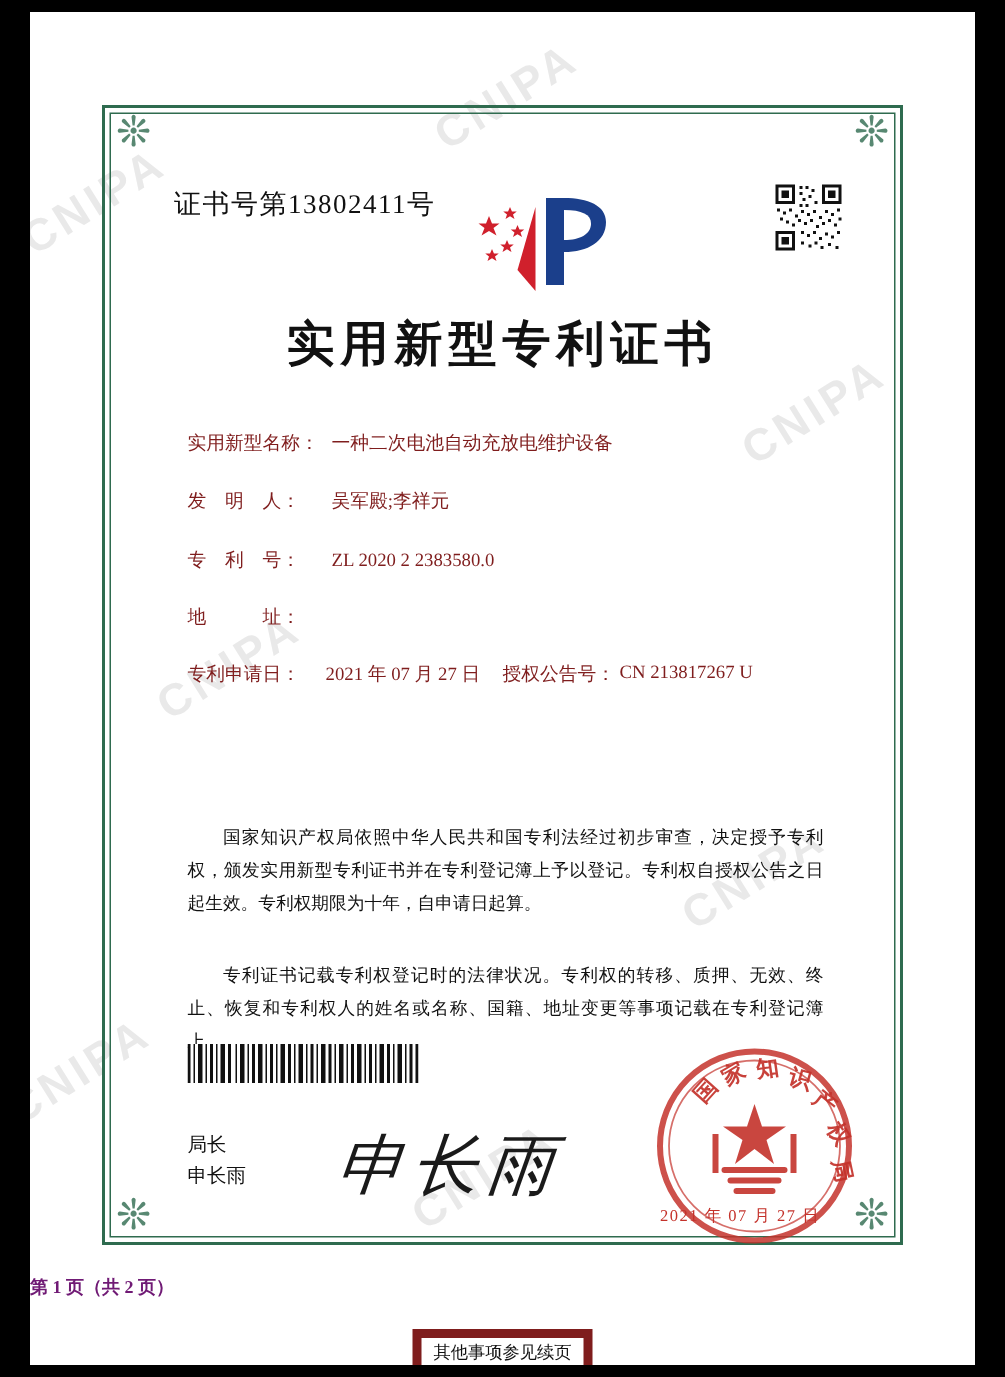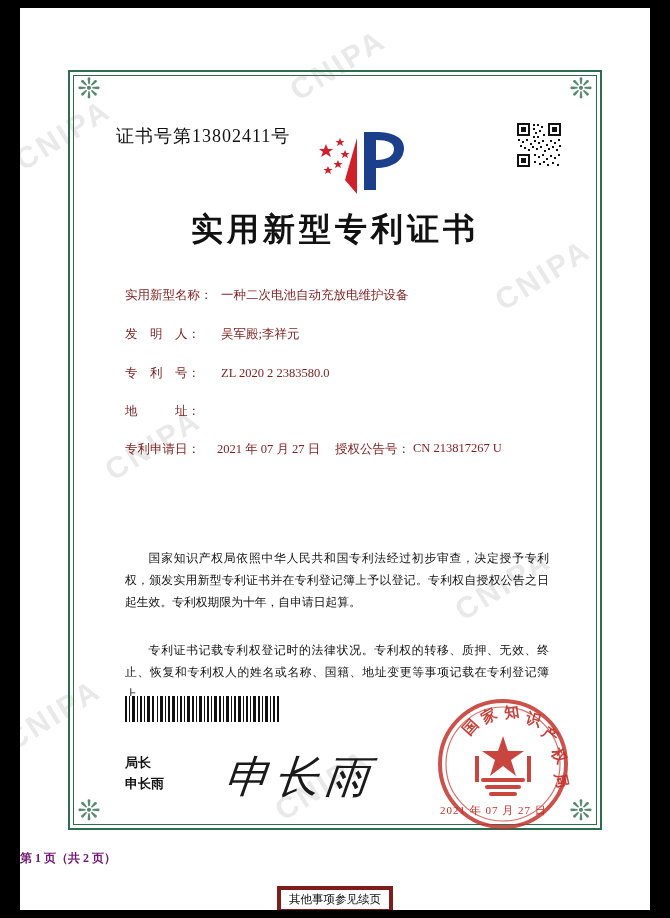--- a/index.html
+++ b/index.html
@@ -143,21 +143,20 @@
     left:415px;top:688px;
     width:136px;height:136px;
   }
 
   .sign-labels{
     position:absolute;
     left:105px;top:745px;
     font-size:13px;
     line-height:1.6;
     color:#111;
-    font-weight:bold;
   }
   .signature{
     position:absolute;
     left:205px;top:740px;
     font-size:44px;
     color:#1a1a1a;
     font-family:"Liberation Serif", serif;
     font-style:italic;
     letter-spacing:6px;
     transform:skewX(-6deg);
@@ -178,21 +177,21 @@
     color:#701a75;
     font-weight:bold;
   }
   .footnote{
     position:absolute;
     left:0;right:0;top:878px;
     text-align:center;
   }
   .footnote span{
     display:inline-block;
-    border:4px solid #7f1d1d;
+    border:6px solid #7f1d1d;
     padding:2px 8px;
     font-size:11.5px;
     color:#111;
     background:#fff;
   }
 </style>
 </head>
 <body>
 
 <div class="page">

